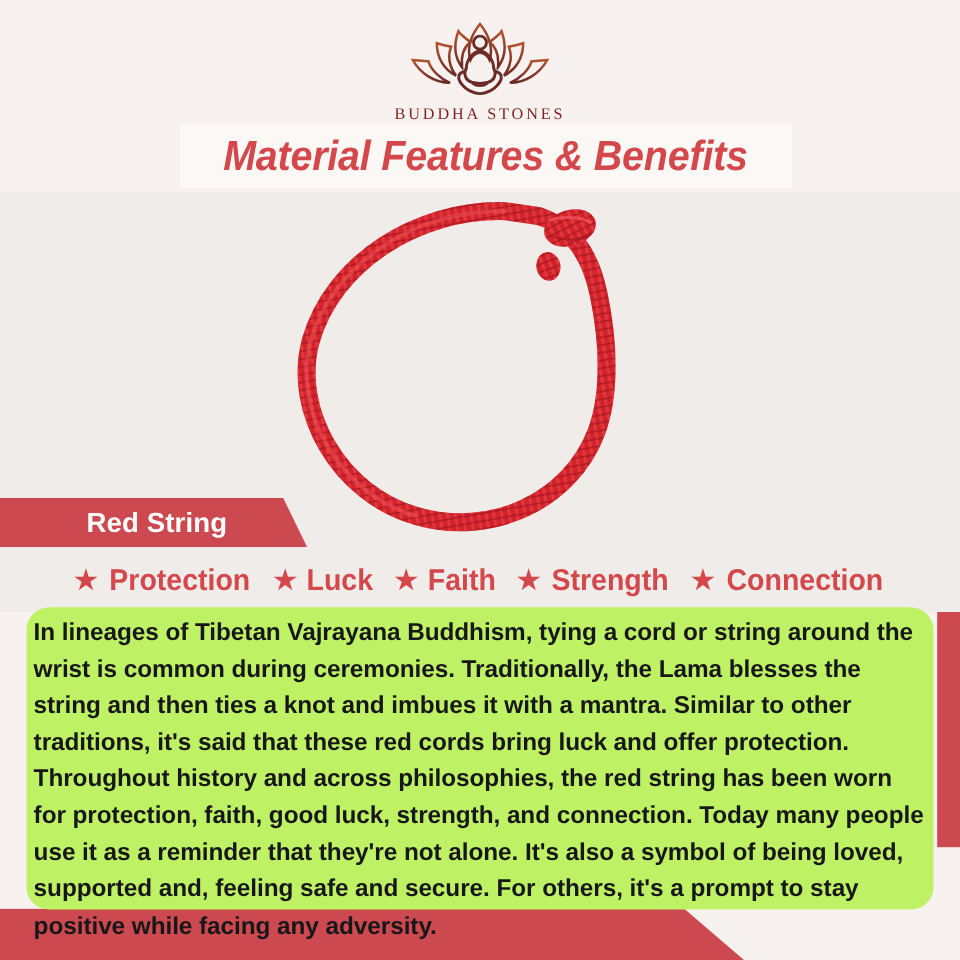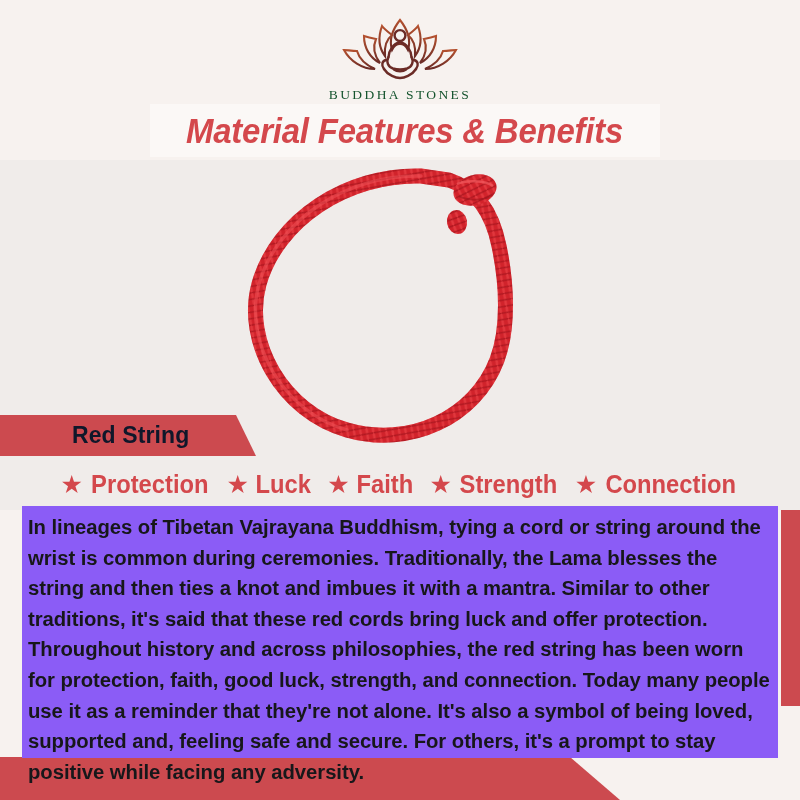--- a/index.html
+++ b/index.html
@@ -82,21 +82,21 @@
     align-items: center;
   }
 
   .logo-mark { width: 148px; height: 72px; display: block; }
 
   .logo-text {
     margin-top: 3px;
     font-family: "Liberation Serif", serif;
     font-size: 13.5px;
     letter-spacing: 2.4px;
-    color: #14532d;
+    color: #7f1d1d;
     font-weight: 400;
   }
 
   
   .title-band {
     position: absolute;
     top: 104px;
     left: 150px;
     width: 510px;
     height: 53px;
@@ -138,21 +138,21 @@
     width: 256px;
     height: 41px;
     background: #cc4a4f;
     clip-path: polygon(0 0, 236px 0, 256px 41px, 0 41px);
     display: flex;
     align-items: center;
   }
 
   .redstring-label {
     margin-left: 72px;
-    color: #0f172a;
+    color: #ffffff;
     font-weight: bold;
     font-size: 23px;
     letter-spacing: 0.1px;
     white-space: nowrap;
   }
 
   
   .benefits-row {
     position: absolute;
     top: 463px;
@@ -189,22 +189,23 @@
     transform: scaleX(0.95);
   }
 
   
   .body-panel {
     position: absolute;
     top: 506px;
     left: 22px;
     width: 756px;
     height: 252px;
-    background: #8b5cf6;
+    background: #bef264;
     padding: 6px 8px 0 6px;
+    border-radius: 19px;
   }
 
   .body-text {
     font-family: "Liberation Sans Narrow", "Liberation Sans", sans-serif;
     font-weight: bold;
     font-size: 20.3px;
     line-height: 30.6px;
     color: #17171a;
     letter-spacing: -0.05px;
     text-align: left;

